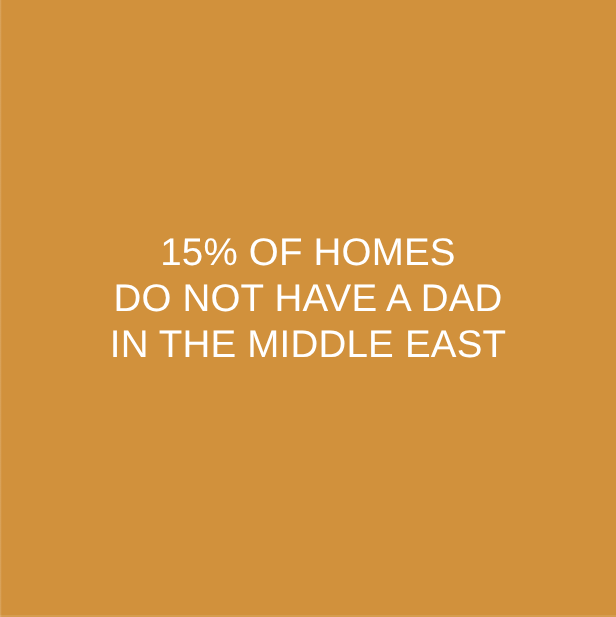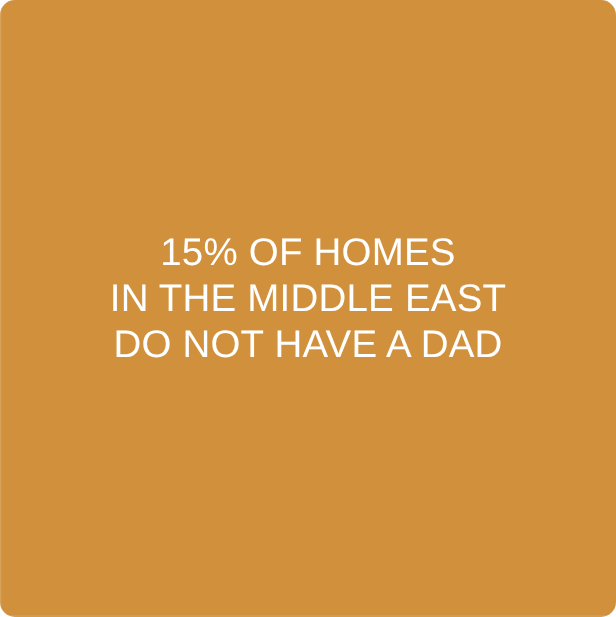--- a/index.html
+++ b/index.html
@@ -15,21 +15,20 @@
   #card {
     position: relative;
     width: 616px;
     height: 617px;
     overflow: hidden;
     background: #d1913c;
     display: flex;
     align-items: center;
     justify-content: center;
     box-sizing: border-box;
-    border-radius: 15px;
   }
 
   
   #left-edge-strip {
     position: absolute;
     left: 0;
     top: 0;
     width: 2px;
     height: 100%;
     background: linear-gradient(
@@ -75,19 +74,19 @@
 </style>
 </head>
 <body>
 
 <div id="card" style="background: rgb(209, 145, 60); width: 616px; height: 617px;">
 
   <div id="left-edge-strip"></div>
 
   <div id="headline" style="color: rgb(255, 255, 255);">
     <span class="line">15% OF HOMES</span>
+    <span class="line">DO NOT HAVE A DAD</span>
     <span class="line">IN THE MIDDLE EAST</span>
-    <span class="line">DO NOT HAVE A DAD</span>
   </div>
 
   <div id="bottom-edge-line"></div>
 
 </div>
 
 </body></html>

